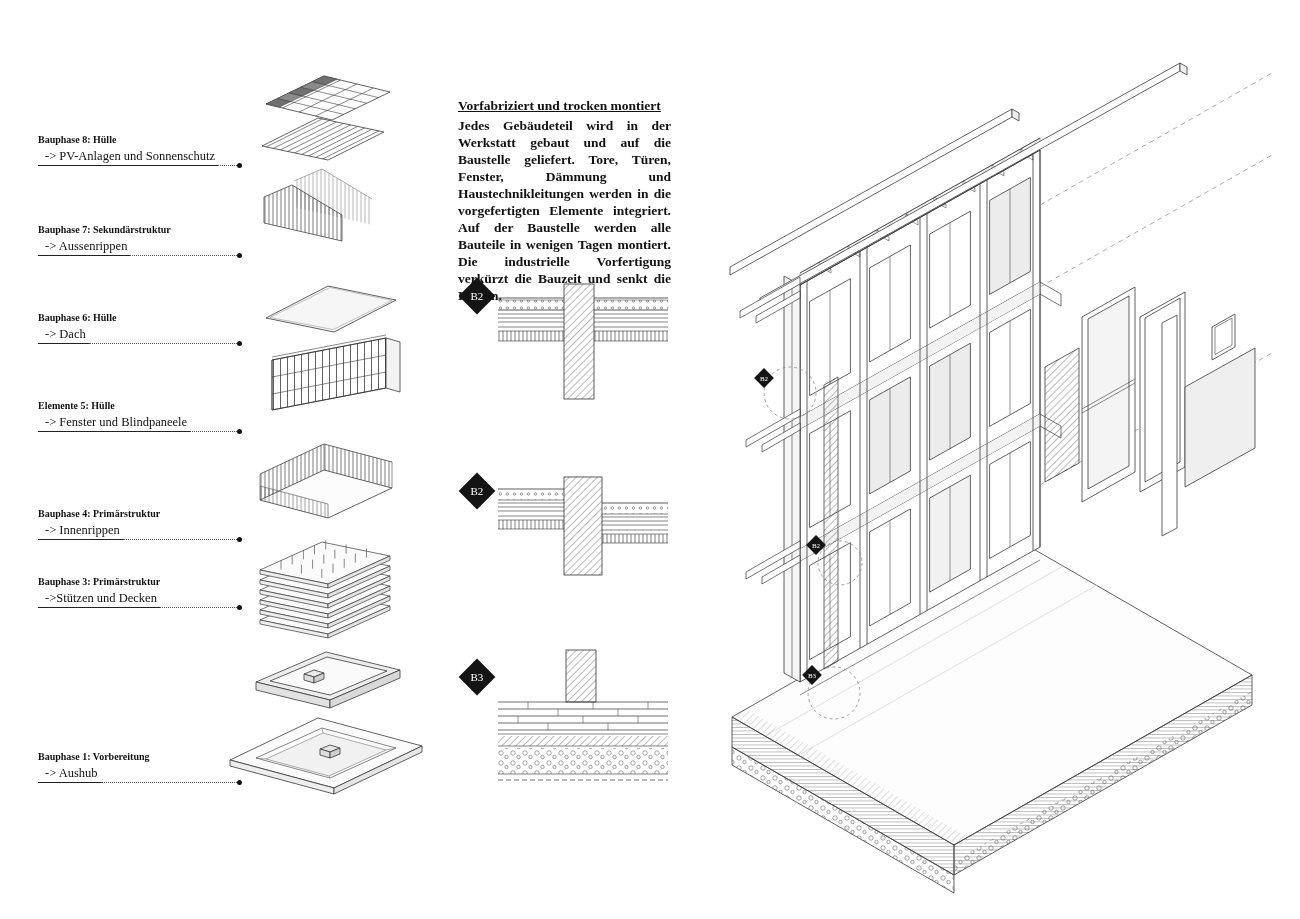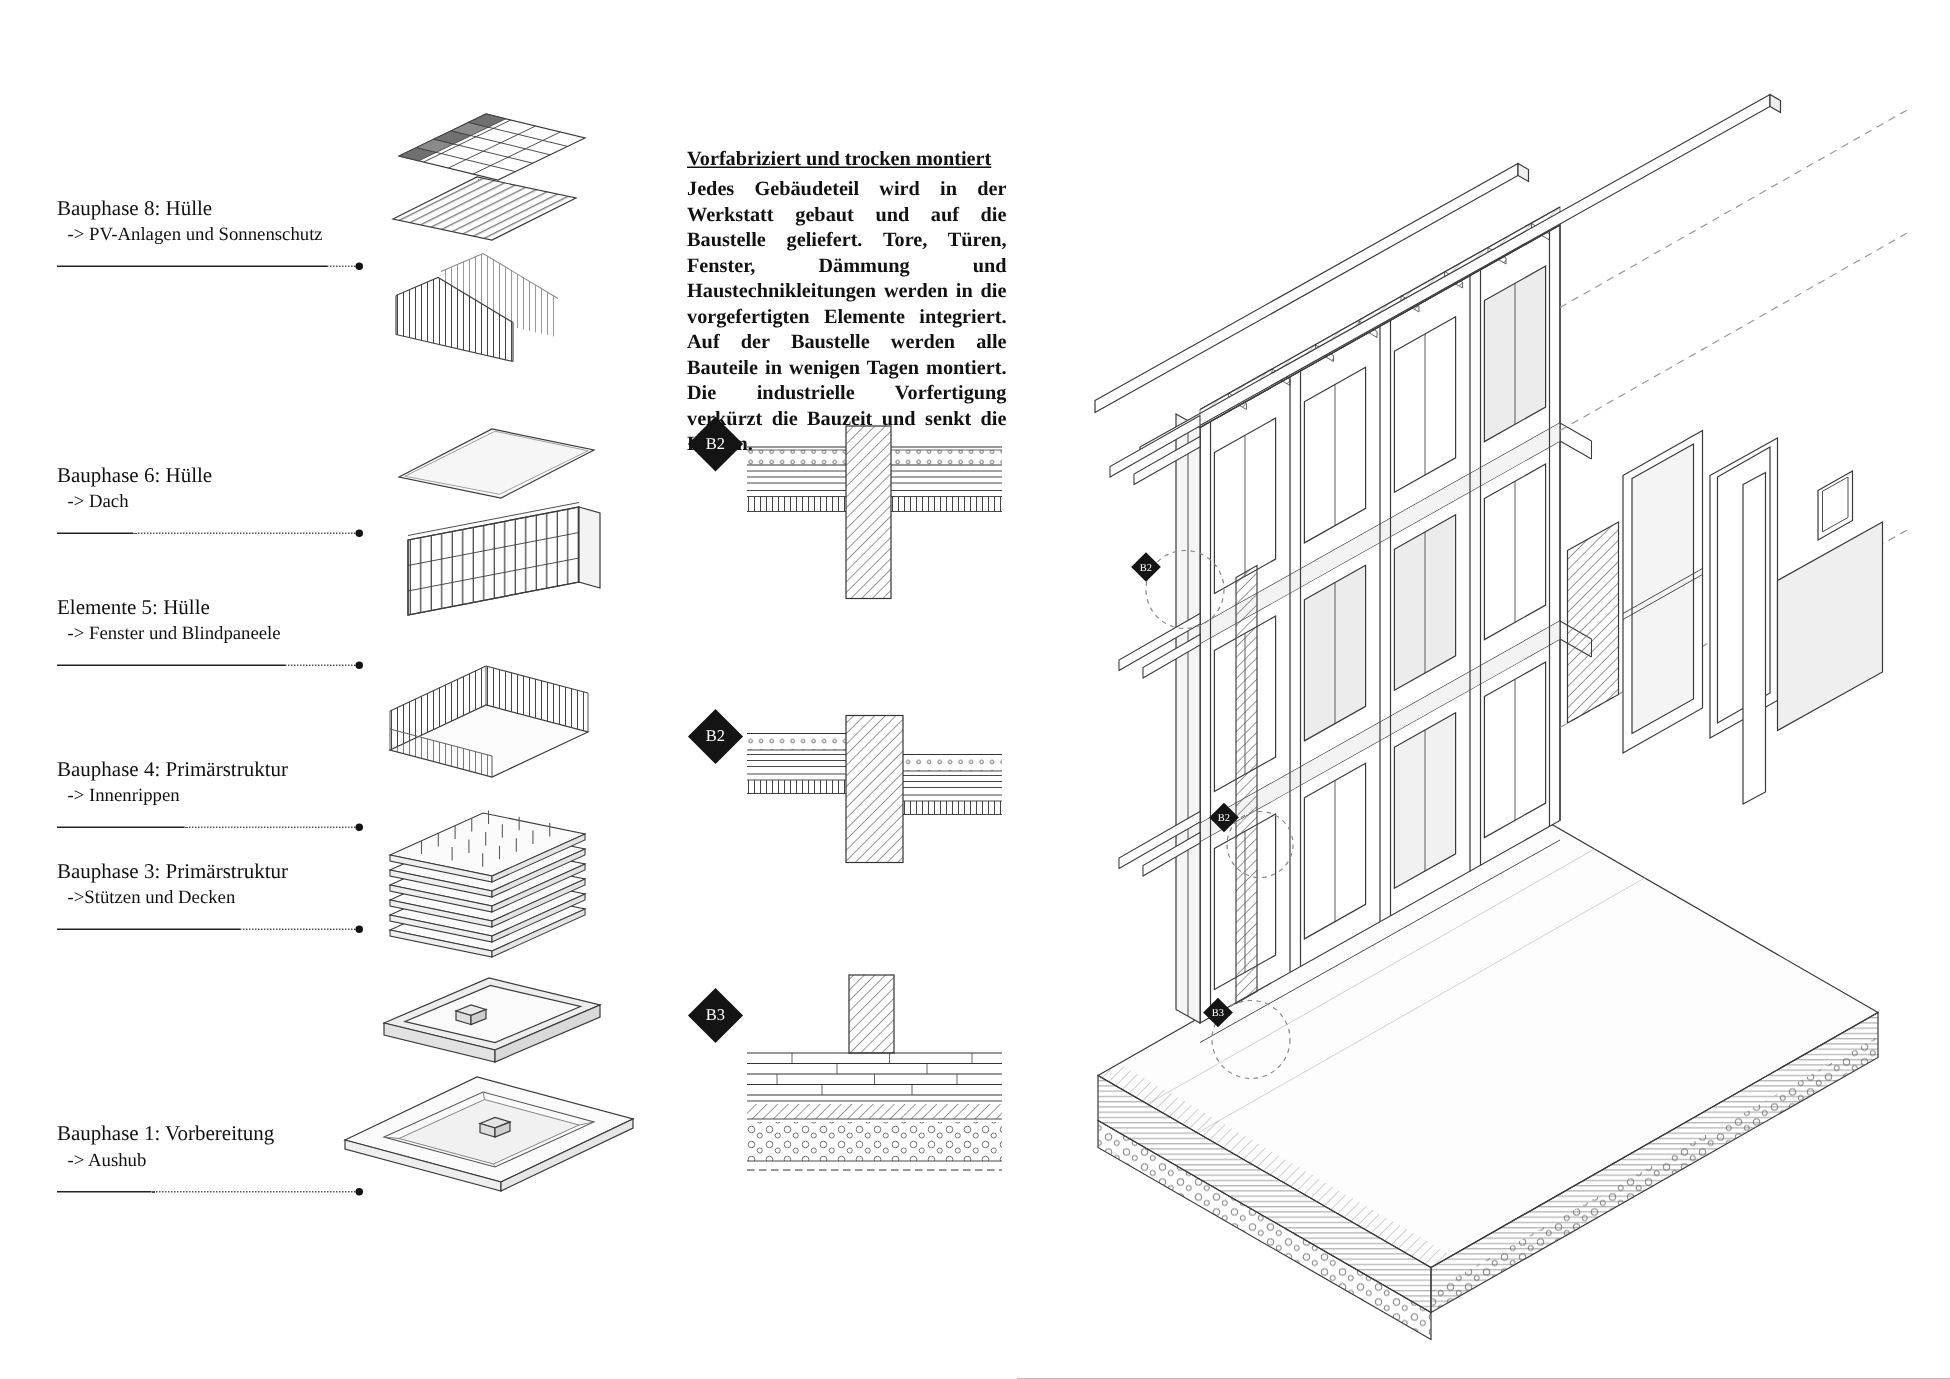--- a/index.html
+++ b/index.html
@@ -2,23 +2,23 @@
 <html><head>
 <meta charset="utf-8">
 <style>
   html,body{margin:0;padding:0;background:#888;}
   #page{
     position:relative;width:1300px;height:919px;background:#ffffff;
     font-family:"Liberation Serif","DejaVu Serif",serif;color:#111;overflow:hidden;
   }
   
   .phase{position:absolute;left:38px;width:204px;}
-  .phase-title{font-size:14px;line-height:14px;margin-bottom:2px;}
+  .phase-title{font-size:10px;line-height:14px;margin-bottom:2px;font-weight:bold;}
   .phase-subrow{display:flex;align-items:flex-end;}
-  .phase-sub{font-size:12.5px;line-height:15px;border-bottom:1px solid #222;padding:0 3px 13px 7px;white-space:nowrap;}
+  .phase-sub{font-size:12.5px;line-height:15px;border-bottom:1px solid #222;padding:0 3px 1px 7px;white-space:nowrap;}
   .leader{flex:1;border-bottom:1px dotted #555;height:2px;}
   .bullet{width:5px;height:5px;border-radius:50%;background:#111;margin-bottom:-2px;flex:0 0 auto;}
   
   #textblock{position:absolute;left:458px;top:97px;width:213px;font-weight:bold;}
   #textblock .tb-title{font-size:13.5px;line-height:17px;text-decoration:underline;margin-bottom:3px;}
   #textblock .tb-body{font-size:13.5px;line-height:17px;text-align:justify;}
   
   .diamond{position:absolute;width:26px;height:26px;background:#141414;transform:rotate(45deg);
     display:flex;align-items:center;justify-content:center;}
   .diamond span{transform:rotate(-45deg);color:#fff;font-size:11px;line-height:11px;}
@@ -54,20 +54,28 @@
       <pattern id="slantA" width="5" height="4.5" patternUnits="userSpaceOnUse" patternTransform="rotate(-26.57)">
         <line x1="0" y1="0.5" x2="5" y2="0.5" stroke="#555" stroke-width="0.7"></line>
       </pattern>
     </defs>
   </svg>
 
   <div class="phase" style="top:133px">
     <div class="phase-title">Bauphase 8: Hülle</div>
     <div class="phase-subrow">
       <span class="phase-sub">-&gt; PV-Anlagen und Sonnenschutz</span>
+      <span class="leader"></span>
+      <span class="bullet"></span>
+    </div>
+  </div>
+  <div class="phase" style="top:223px">
+    <div class="phase-title">Bauphase 7: Sekundärstruktur</div>
+    <div class="phase-subrow">
+      <span class="phase-sub">-&gt; Aussenrippen</span>
       <span class="leader"></span>
       <span class="bullet"></span>
     </div>
   </div>
   <div class="phase" style="top:311px">
     <div class="phase-title">Bauphase 6: Hülle</div>
     <div class="phase-subrow">
       <span class="phase-sub">-&gt; Dach</span>
       <span class="leader"></span>
       <span class="bullet"></span>

